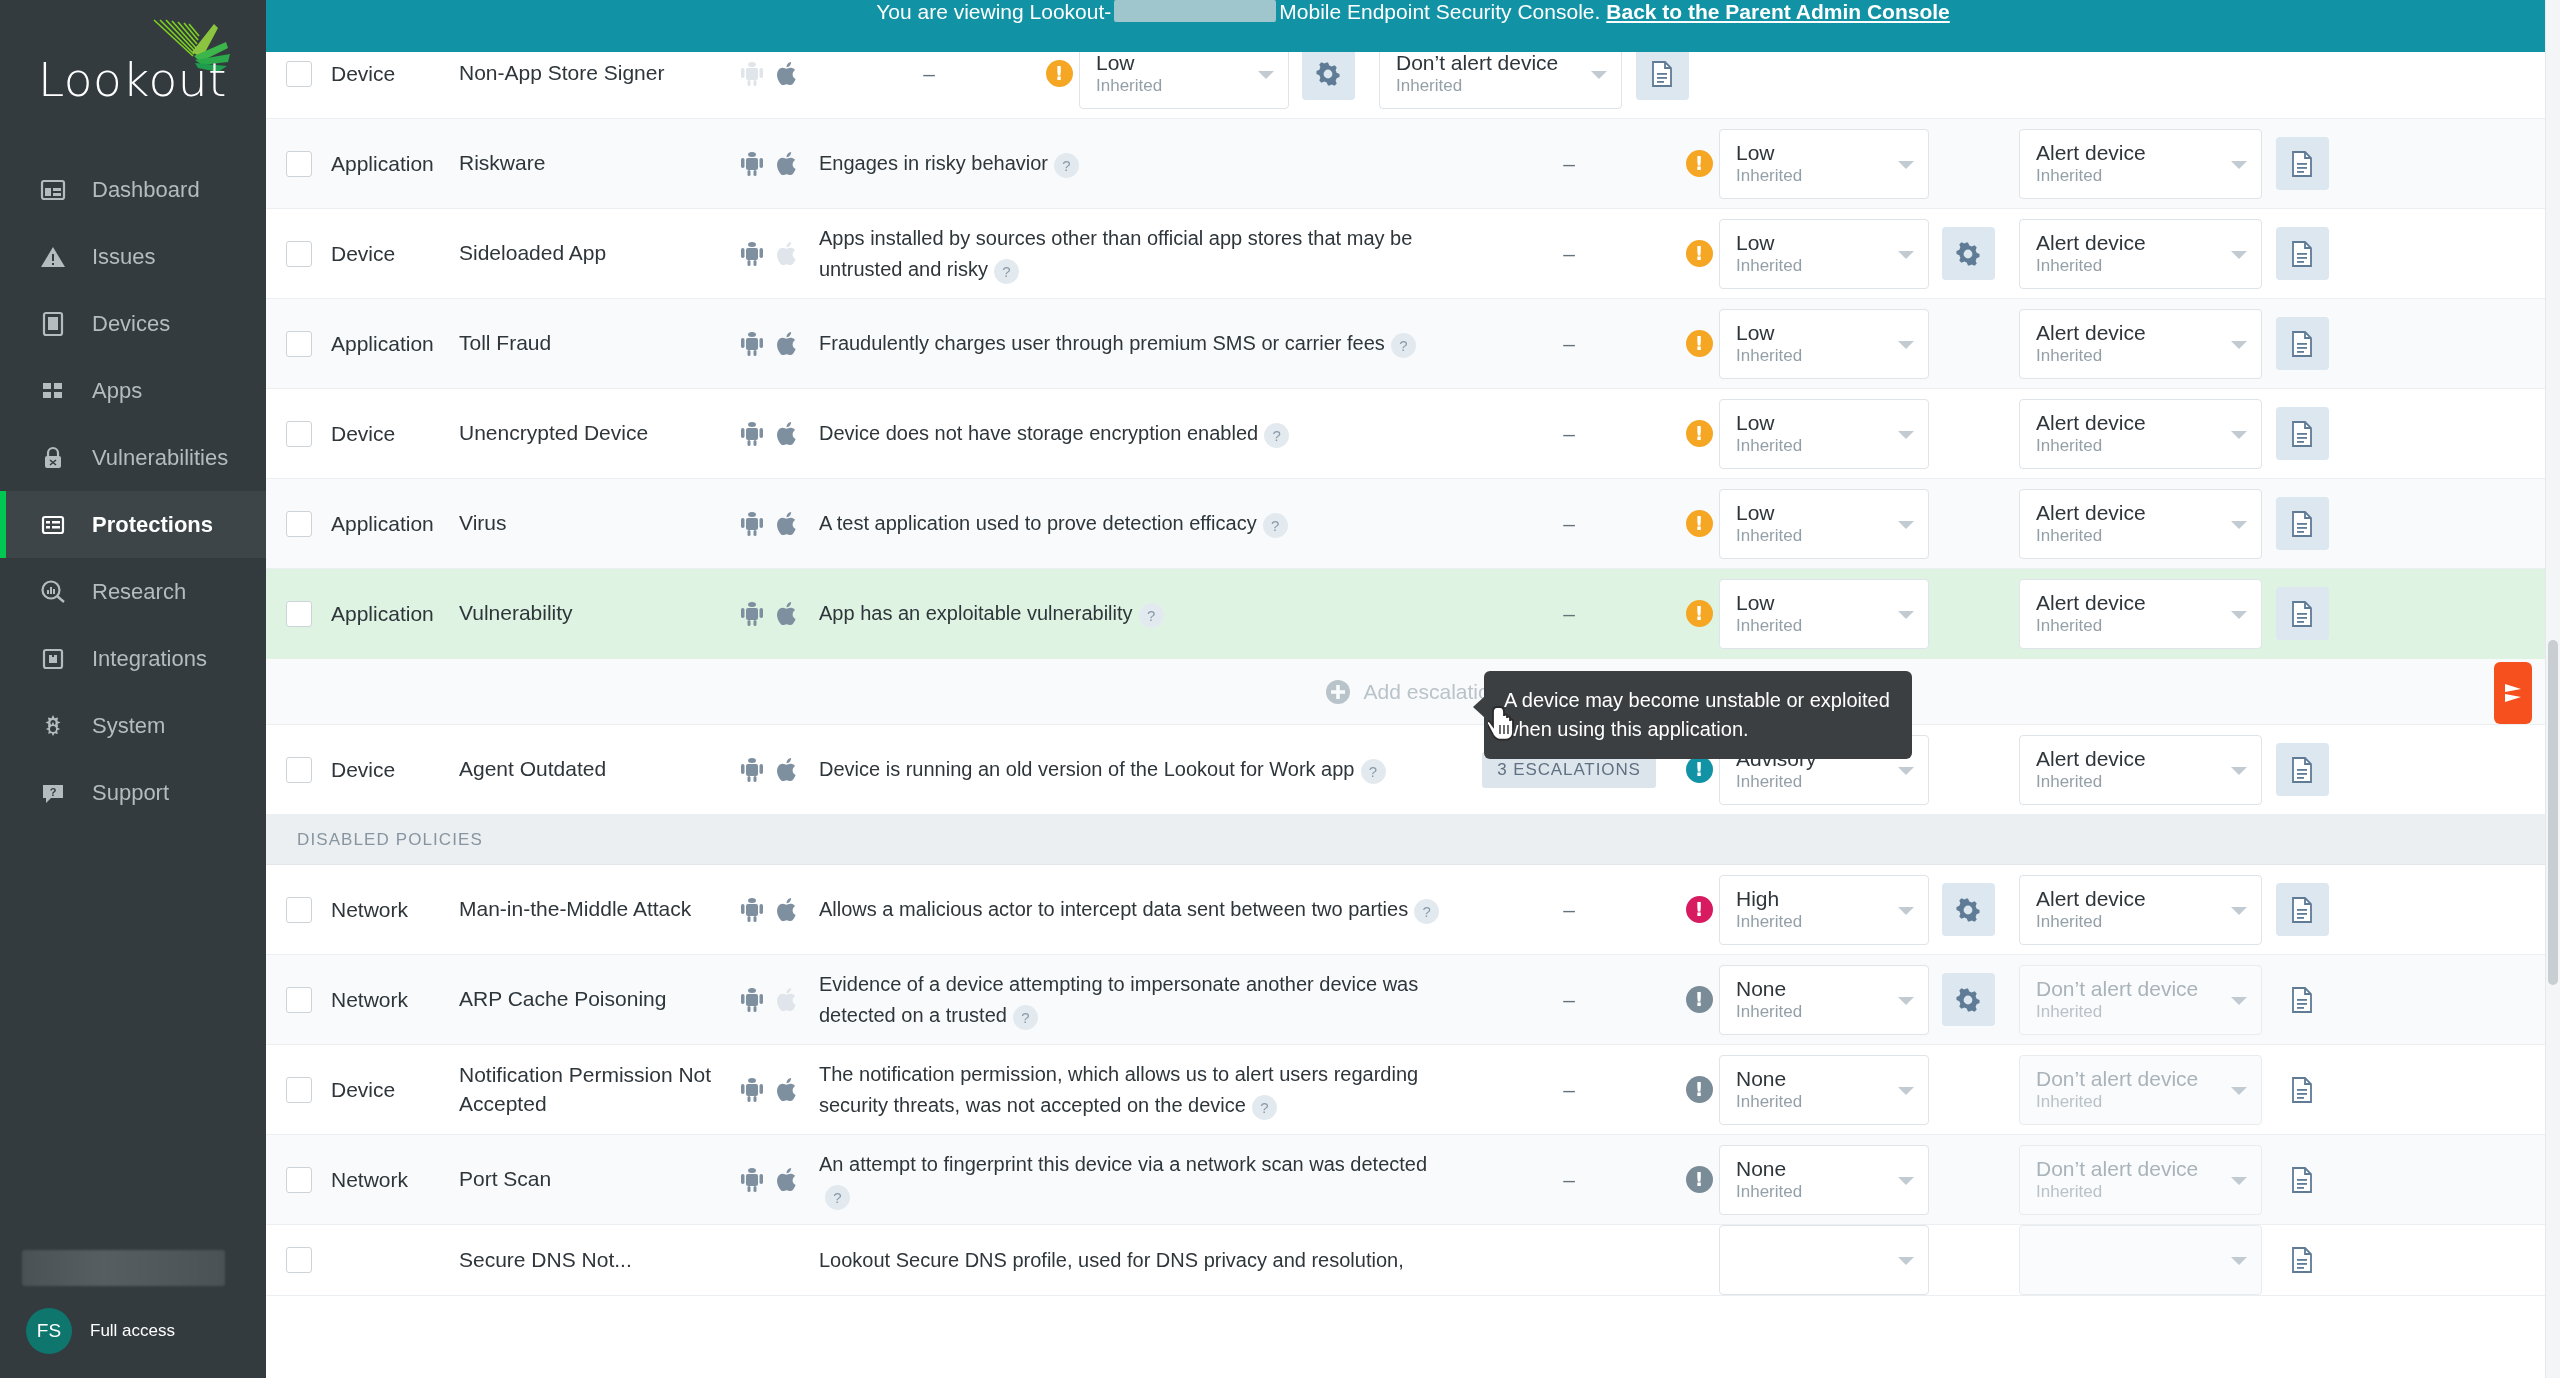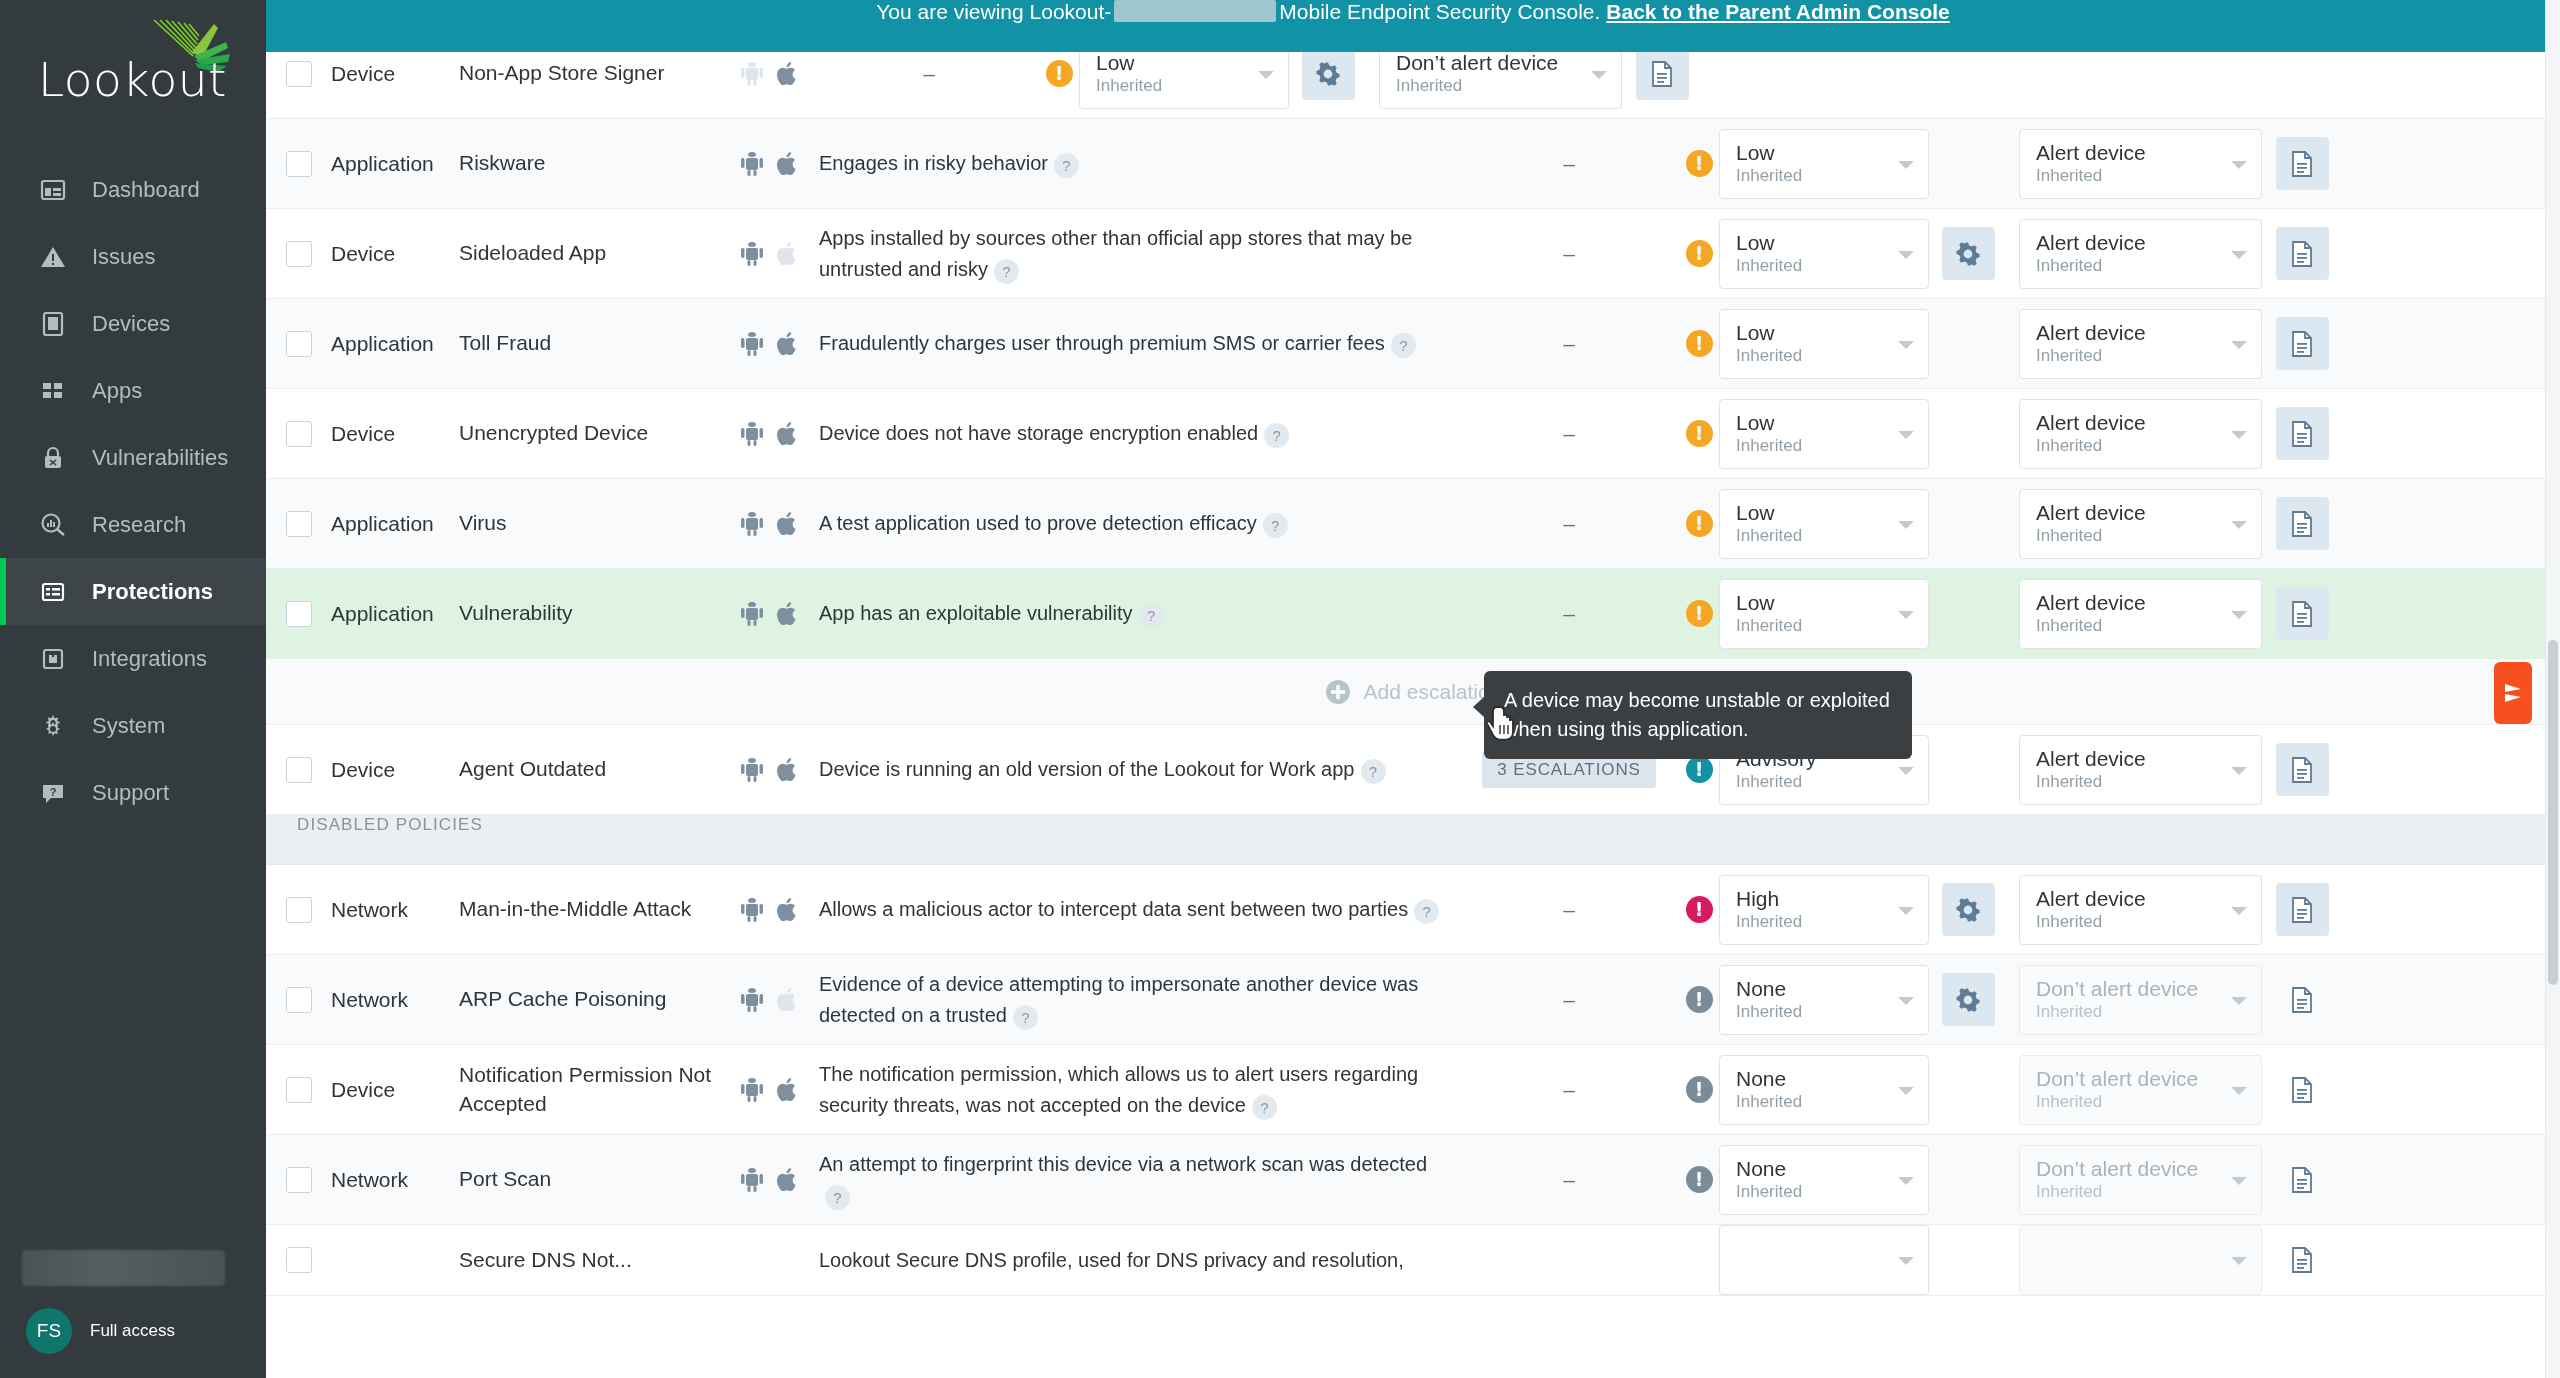--- a/index.html
+++ b/index.html
@@ -149,21 +149,21 @@
   
   .esc-row {
     width: 2294px; background: #f9fafb; border-bottom: 1px solid #eceff1;
     height: 66px; display: flex; align-items: center; justify-content: center;
   }
   .esc-btn { display: flex; align-items: center; gap: 13px; color: #b9c3ca; font-size: 21px; cursor: pointer; }
 
   
   .sect {
     width: 2294px; background: #eceff1; height: 50px;
-    display: flex; align-items: flex-start; padding-left: 31px;
+    display: flex; align-items: center; padding-left: 31px;
     color: #8795a0; font-size: 17px; letter-spacing: 1.1px;
     border-bottom: 1px solid #e3e7ea;
   }
 
   
   .tooltip {
     position: absolute; left: 1218px; top: 671px; width: 428px;
     background: #3b3f42; color: #ffffff; border-radius: 6px;
     padding: 15px 20px; font-size: 20px; line-height: 1.45; z-index: 60;
   }
@@ -261,43 +261,43 @@
       <div class="nav-item">
         <span class="nav-ico">
           <svg width="26" height="26" viewBox="0 0 26 26">
               <path d="M8 11 V8 a5 5 0 0 1 10 0 v3" fill="none" stroke="#b4bcc0" stroke-width="2.2"></path>
               <rect x="5" y="11" width="16" height="12" rx="2" fill="#b4bcc0"></rect>
               <path d="M10 15 l6 5 M16 15 l-6 5" stroke="#333b3f" stroke-width="1.6"></path>
             </svg>
         </span>
         <span>Vulnerabilities</span>
       </div>
+      <div class="nav-item active">
+        <span class="nav-ico">
+          <svg width="26" height="26" viewBox="0 0 26 26">
+              <rect x="3" y="5" width="20" height="16" rx="2" fill="none" stroke="#ffffff" stroke-width="2.2"></rect>
+              <rect x="6" y="9" width="4" height="2.5" fill="#ffffff"></rect>
+              <rect x="12" y="9" width="8" height="2.5" fill="#ffffff"></rect>
+              <rect x="6" y="14" width="4" height="2.5" fill="#ffffff"></rect>
+              <rect x="12" y="14" width="8" height="2.5" fill="#ffffff"></rect>
+            </svg>
+        </span>
+        <span>Protections</span>
+      </div>
       <div class="nav-item">
         <span class="nav-ico">
           <svg width="26" height="26" viewBox="0 0 26 26">
               <circle cx="11" cy="11" r="8.5" fill="none" stroke="#b4bcc0" stroke-width="2.2"></circle>
               <rect x="7" y="11" width="2" height="4" fill="#b4bcc0"></rect>
               <rect x="10" y="8" width="2" height="7" fill="#b4bcc0"></rect>
               <rect x="13" y="10" width="2" height="5" fill="#b4bcc0"></rect>
               <line x1="17" y1="17" x2="24" y2="23" stroke="#b4bcc0" stroke-width="2.4"></line>
             </svg>
         </span>
         <span>Research</span>
-      </div>
-      <div class="nav-item active">
-        <span class="nav-ico">
-          <svg width="26" height="26" viewBox="0 0 26 26">
-              <rect x="3" y="5" width="20" height="16" rx="2" fill="none" stroke="#ffffff" stroke-width="2.2"></rect>
-              <rect x="6" y="9" width="4" height="2.5" fill="#ffffff"></rect>
-              <rect x="12" y="9" width="8" height="2.5" fill="#ffffff"></rect>
-              <rect x="6" y="14" width="4" height="2.5" fill="#ffffff"></rect>
-              <rect x="12" y="14" width="8" height="2.5" fill="#ffffff"></rect>
-            </svg>
-        </span>
-        <span>Protections</span>
       </div>
       <div class="nav-item">
         <span class="nav-ico">
           <svg width="26" height="26" viewBox="0 0 26 26">
               <rect x="4" y="4" width="18" height="18" rx="2" fill="none" stroke="#b4bcc0" stroke-width="2.2"></rect>
               <rect x="9" y="9" width="8" height="8" fill="#b4bcc0"></rect>
               <rect x="12" y="7" width="2" height="4" fill="#333b3f"></rect>
             </svg>
         </span>
         <span>Integrations</span>

